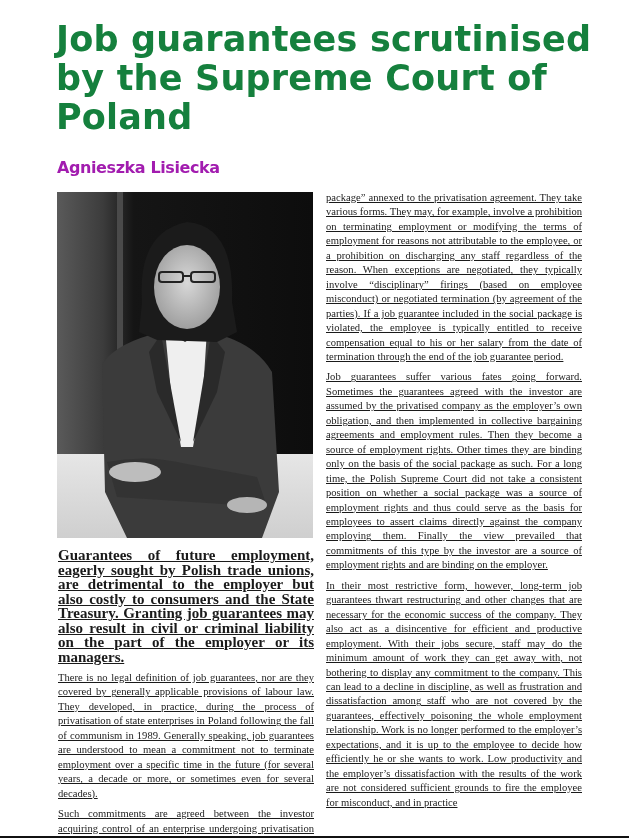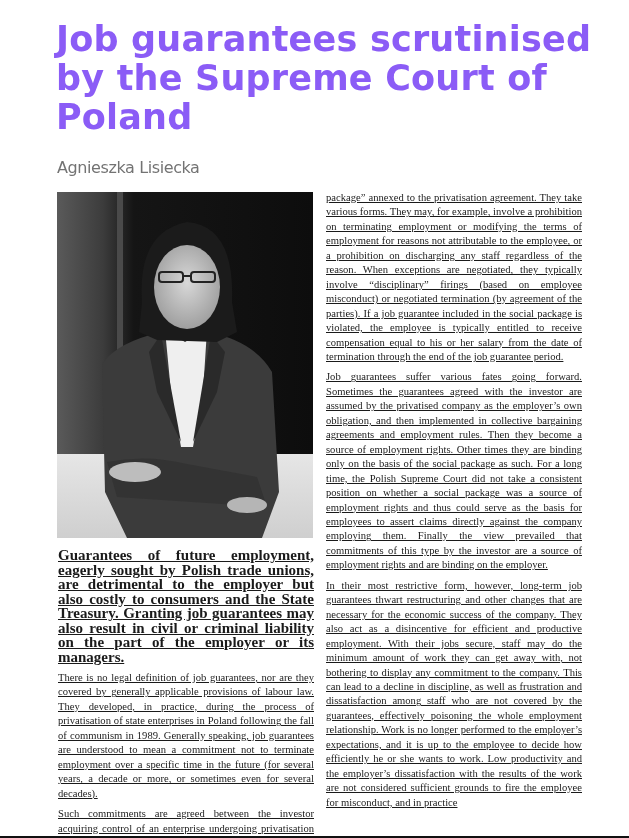--- a/index.html
+++ b/index.html
@@ -2,27 +2,27 @@
 <html><head>
   <meta charset="utf-8">
   <style>
     * { margin: 0; padding: 0; box-sizing: border-box; }
     html, body { width: 629px; height: 838px; background: #ffffff; overflow: hidden; }
     body { position: relative; color: #1a1a1a; }
 
     .title {
       position: absolute; left: 56px; top: 20px; width: 560px;
       font-family: "DejaVu Sans", sans-serif; font-weight: bold;
-      font-size: 35px; line-height: 39px; color: #8b5cf6;
+      font-size: 35px; line-height: 39px; color: #15803d;
       letter-spacing: 0.2px;
     }
     .author {
       position: absolute; left: 57px; top: 158px;
-      font-family: "DejaVu Sans", sans-serif; font-weight: normal;
-      font-size: 16px; line-height: 20px; color: #737373; letter-spacing: -0.4px;
+      font-family: "DejaVu Sans", sans-serif; font-weight: bold;
+      font-size: 16px; line-height: 20px; color: #a21caf; letter-spacing: -0.4px;
     }
 
     .photo {
       position: absolute; left: 57px; top: 192px; width: 256px; height: 346px;
       background: #3a3a3a; overflow: hidden;
     }
     .photo svg { display: block; width: 100%; height: 100%; }
 
     .col {
       position: absolute; width: 256px;

